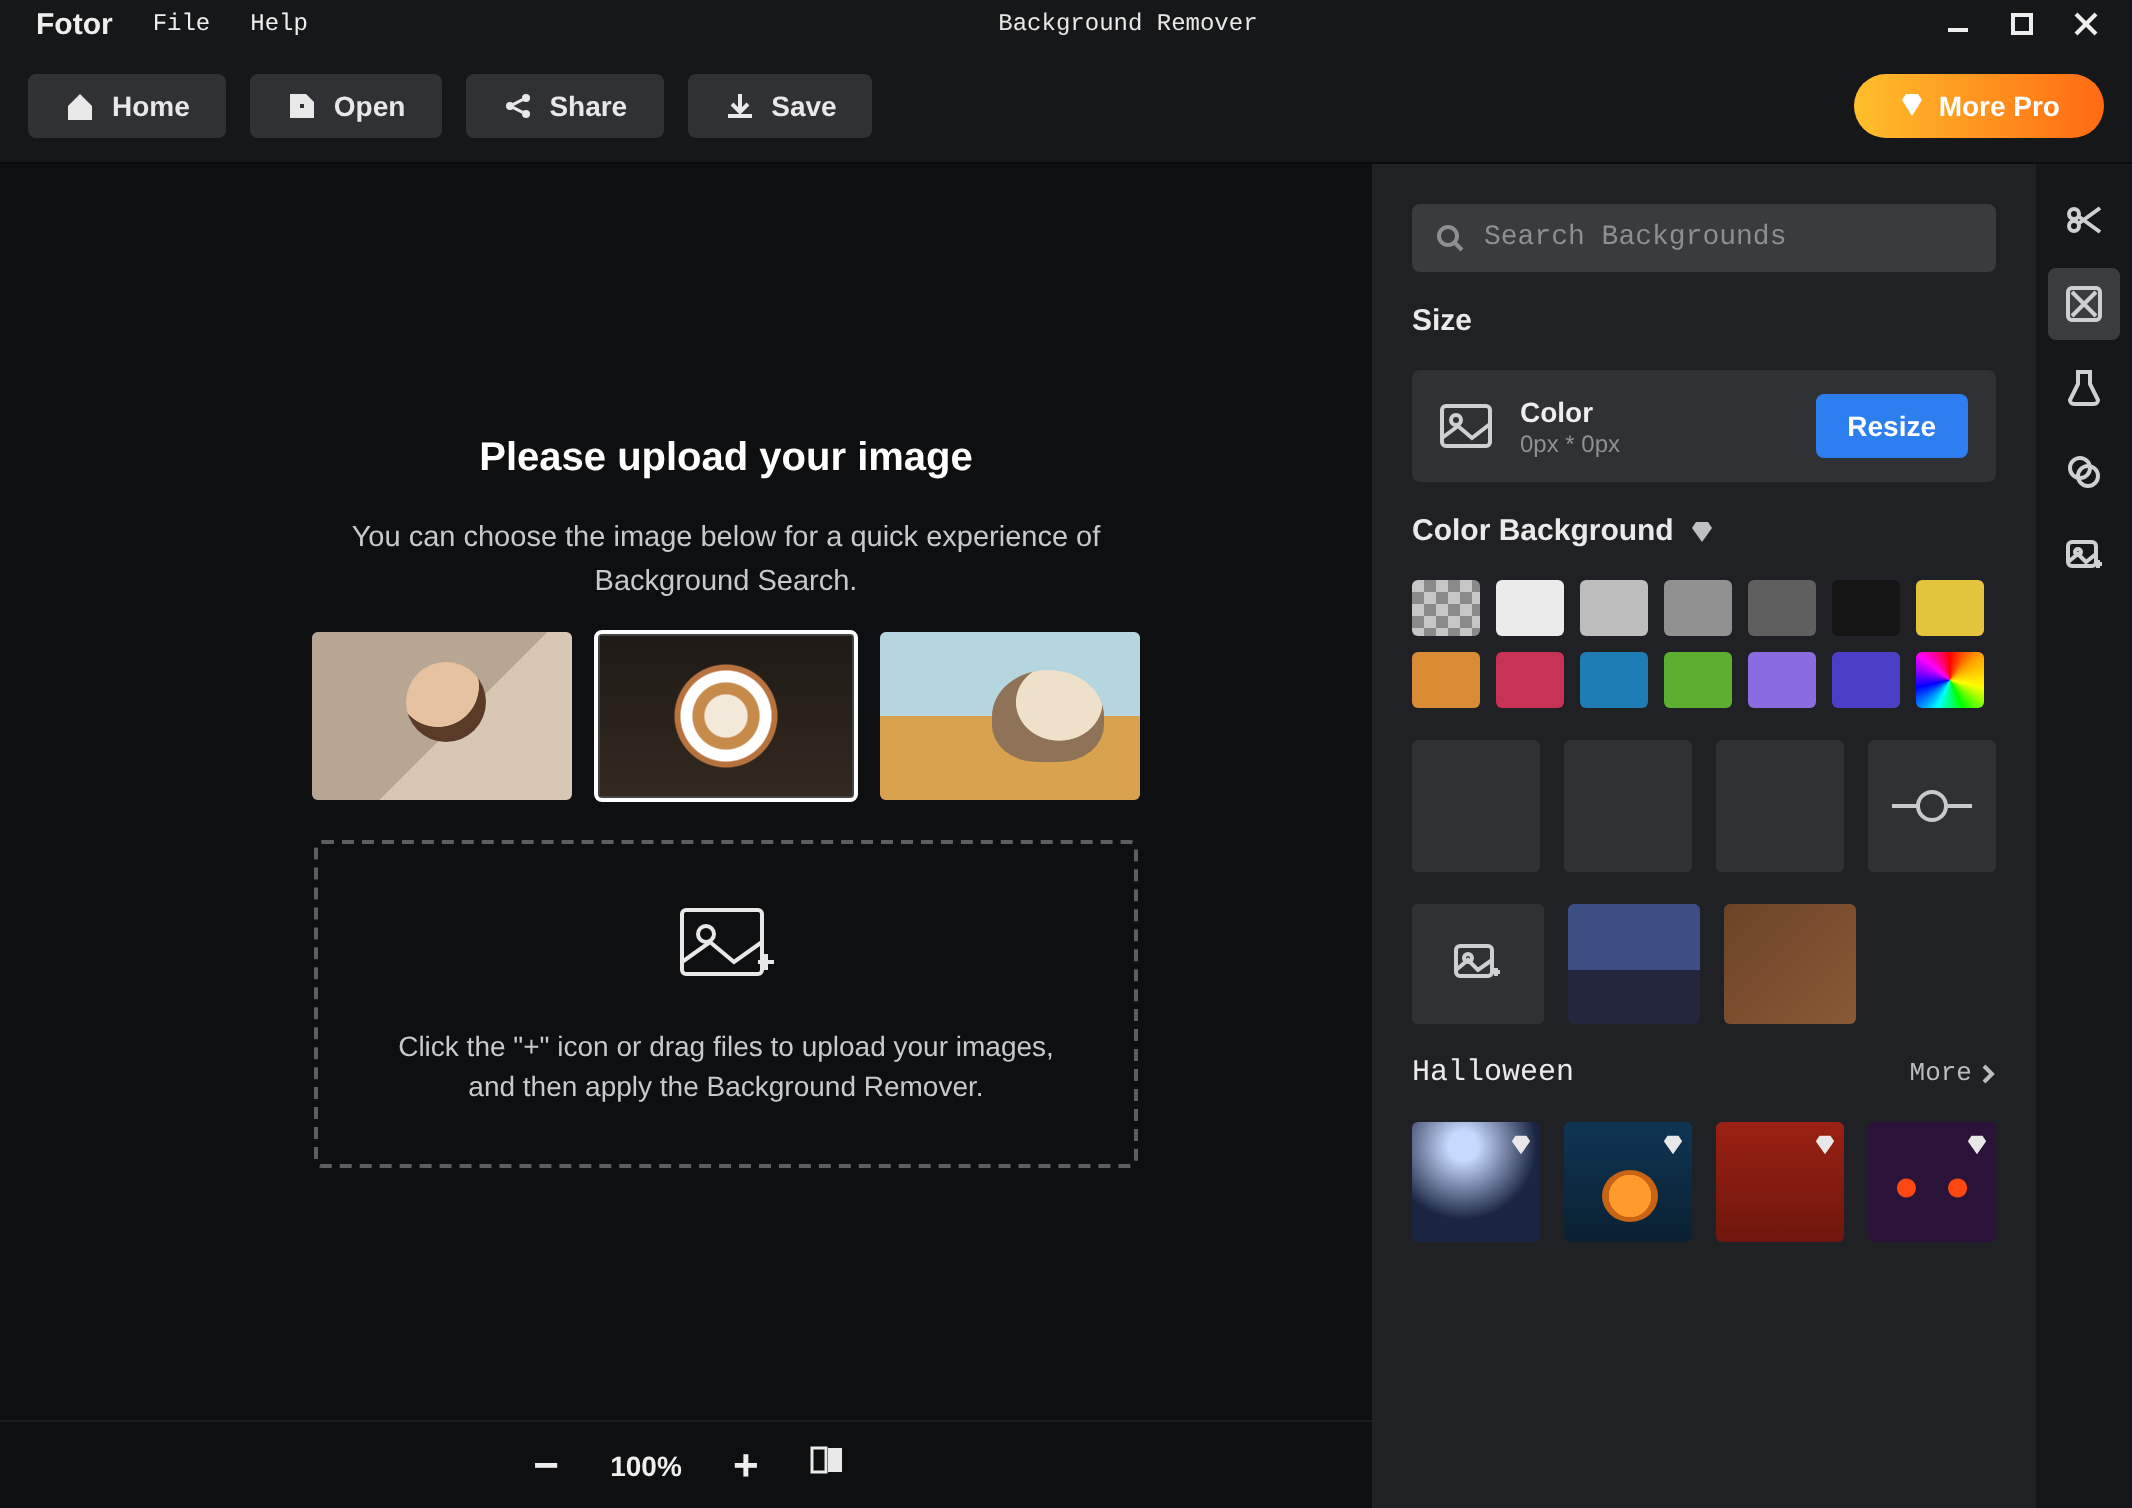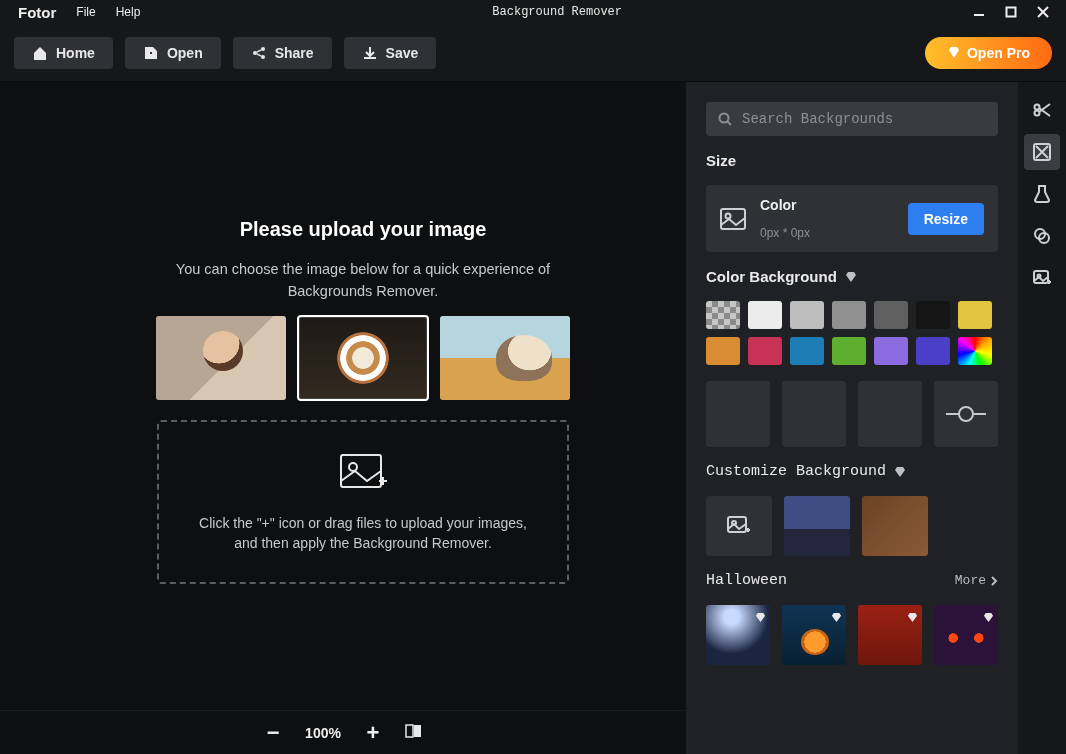--- a/index.html
+++ b/index.html
@@ -2,21 +2,21 @@
 <html><head>
 <meta charset="utf-8">
 <style>
   * { box-sizing: border-box; margin: 0; padding: 0; }
   html, body { width: 1066px; height: 754px; overflow: hidden; font-family: Arial, Helvetica, sans-serif; background:#161719; }
   body { color:#ddd; }
 
   
   .titlebar { height:24px; display:flex; align-items:center; padding:0 8px; font-size:12px; color:#eee; }
   .titlebar .brand { font-weight:bold; font-size:15px; padding:0 10px; }
-  .titlebar .menuitem { padding:0 10px; height:24px; display:flex; align-items:center; cursor:default; }
+  .titlebar .menuitem { padding:0 10px; height:24px; display:flex; align-items:center; cursor:default;font-family:Liberation Mono, monospace; }
   .titlebar .center { flex:1; text-align:center; font-family: "Courier New", monospace; color:#e8e8e8; }
   .titlebar .wincontrols { display:flex; gap:14px; padding:0 6px; }
   .winbtn { width:18px; height:18px; display:flex; align-items:center; justify-content:center; color:#eee; }
   .winbtn svg { width:14px; height:14px; stroke:#eee; stroke-width:2; fill:none; }
 
   
   .toolbar { height:58px; display:flex; align-items:center; padding:0 14px; gap:12px; border-bottom:1px solid #0b0b0c; }
   .tbtn { display:flex; gap:8px; background:#2f3135; color:#e8e8e8; padding:8px 18px; border-radius:4px; font-size:14px; font-weight:bold; }
   .tbtn svg { width:16px; height:16px; fill:#e8e8e8; }
   .probtn { margin-left:auto; background:linear-gradient(90deg,#ffbf2b,#ff6a13); color:#fff; font-weight:bold; padding:8px 22px; border-radius:20px; display:flex; align-items:center; gap:6px; font-size:14px; }
@@ -47,21 +47,21 @@
   .searchbox { background:#393b3f; border-radius:4px; height:34px; display:flex; align-items:center; padding:0 12px; gap:10px; color:#8e8f93; font-family:"Courier New",monospace; font-size:14px; }
   .searchbox svg { width:14px; height:14px; stroke:#8e8f93; stroke-width:2; fill:none; }
 
   .sec-title { color:#eaeaea; font-size:15px; font-weight:bold; display:flex; align-items:center; gap:8px; }
   .sec-title.mono { font-family:"Courier New",monospace; font-weight:normal; }
   .diamond { width:12px; height:12px; fill:#bfc0c3; }
 
   .sizecard { background:#2f3135; border-radius:4px; padding:12px 14px; display:flex; align-items:center; gap:14px; }
   .sizecard svg.img-ic { width:26px; height:22px; stroke:#cfd0d3; stroke-width:2; fill:none; }
   .sizecard .sizetxt .t1 { font-size:14px; color:#eee; font-weight:bold; }
-  .sizecard .sizetxt .t2 { font-size:12px; color:#8f9194; margin-top:13px; }
+  .sizecard .sizetxt .t2 { font-size:12px; color:#8f9194; margin-top:1px; }
   .resize { margin-left:auto; background:#2d7ff0; color:#fff; font-weight:bold; font-size:14px; padding:8px 16px; border-radius:4px; }
 
   .swatches { display:flex; flex-wrap:wrap; gap:8px; }
   .swatch { width:34px; height:28px; border-radius:3px; }
   .sw-trans { background:repeating-conic-gradient(#8a8a8a 0 25%, #c6c6c6 0 50%) 0 0/12px 12px; }
   .sw-rainbow { background: conic-gradient(red,orange,yellow,lime,cyan,blue,magenta,red); }
 
   .blurrow { display:flex; gap:12px; }
   .blurbox { width:66px; height:66px; background:#2f3135; border-radius:3px; display:flex; align-items:center; justify-content:center; }
   .blurbox.circle { position:relative; }
@@ -152,32 +152,32 @@
   <div class="tbtn">
     <svg viewBox="0 0 16 16">
         <path d="M8 2v8M4 7l4 4 4-4M2 13h12" stroke="#e8e8e8" stroke-width="2" fill="none"></path>
       </svg>
     <span>Save</span>
   </div>
   <div class="probtn">
     <svg viewBox="0 0 14 14">
         <path d="M2 4h10L7 12z M2 4l2-3h6l2 3"></path>
       </svg>
-    <span>Open Pro</span>
+    <span>More Pro</span>
   </div>
 </div>
 
 <div class="app-body">
 
   <div class="canvas-area">
     <div class="canvas-center">
       <h2>Please upload your image</h2>
       <div class="sub">
         <span>You can choose the image below for a quick experience of</span><br>
-        <span>Backgrounds Remover.</span>
+        <span>Background Search.</span>
       </div>
       <div class="thumbs">
         <div class="thumb">
             <div class="thumb-inner bg-portrait"></div>
           </div>
         <div class="thumb sel">
             <div class="thumb-inner bg-coffee"></div>
           </div>
         <div class="thumb">
             <div class="thumb-inner bg-dog"></div>
@@ -256,26 +256,20 @@
       <div class="swatch sw-rainbow"></div>
     </div>
 
     <div class="blurrow">
       <div class="blurbox"></div>
       <div class="blurbox"></div>
       <div class="blurbox"></div>
       <div class="blurbox circle"></div>
     </div>
 
-    <div class="sec-title mono">
-      <span>Customize Background</span>
-      <svg class="diamond" viewBox="0 0 12 12">
-          <path d="M1 4h10L6 11z M1 4l2-3h6l2 3"></path>
-        </svg>
-    </div>
     <div class="customrow">
       <div class="cust">
         <svg viewBox="0 0 24 20">
             <rect x="1" y="1" width="18" height="15" rx="2"></rect>
             <circle cx="7" cy="7" r="2"></circle>
             <path d="M1 13 L7 8 L12 13 L19 8"></path>
             <line x1="19" y1="14" x2="23" y2="14"></line>
             <line x1="21" y1="12" x2="21" y2="16"></line>
           </svg>
       </div>

